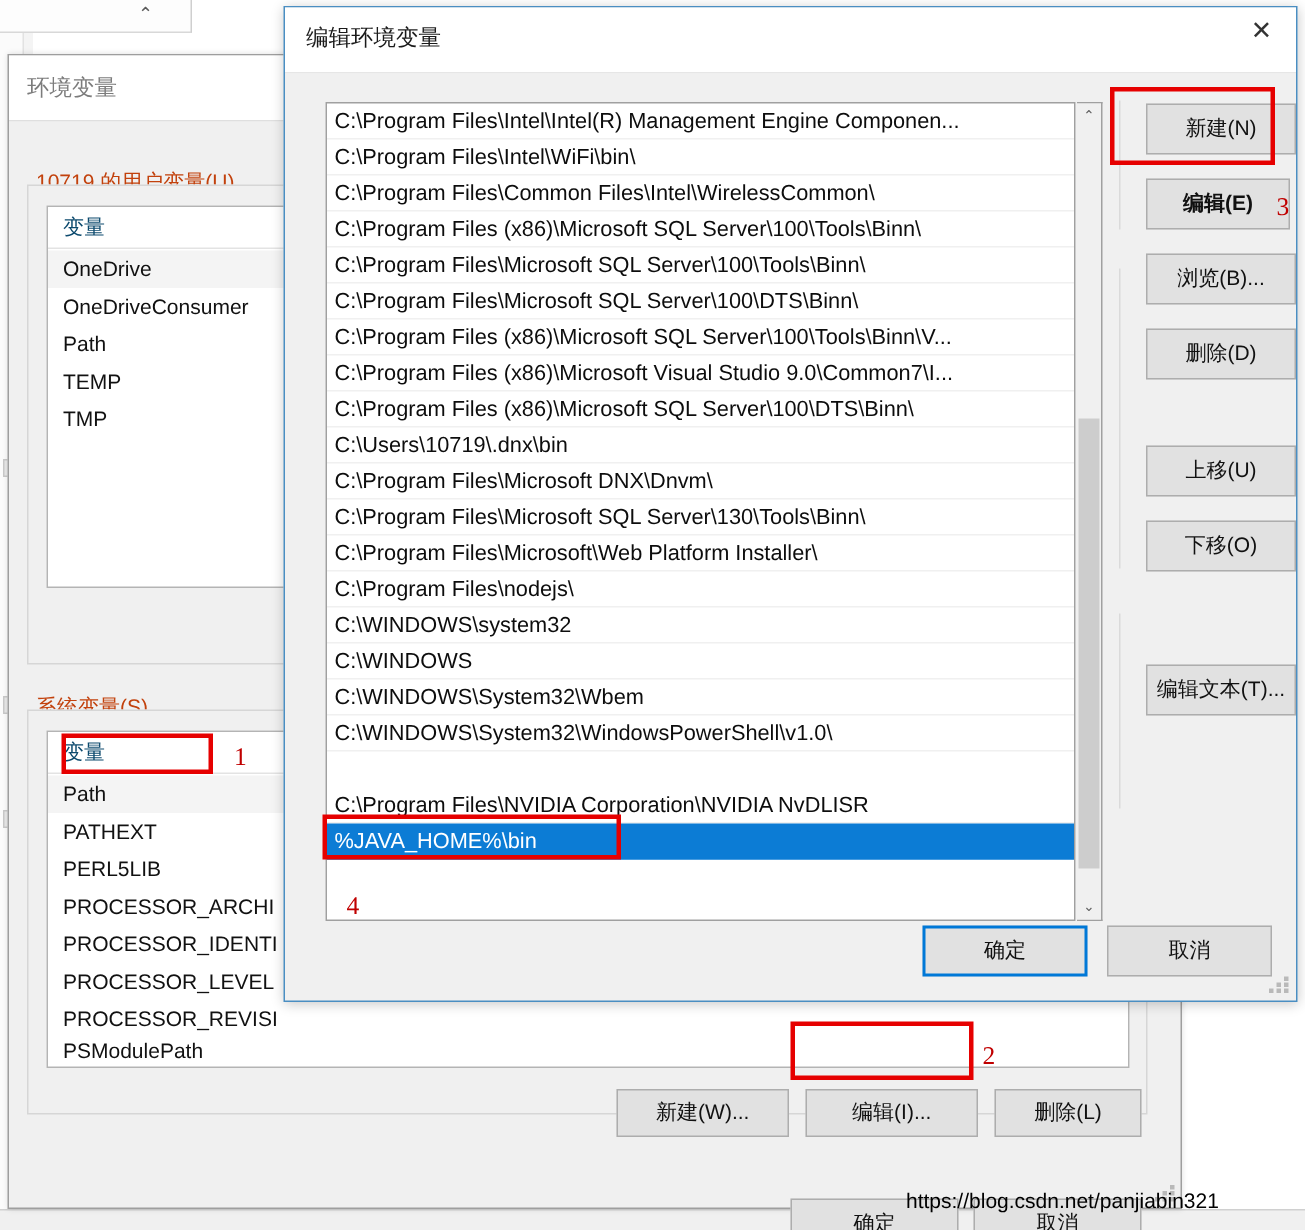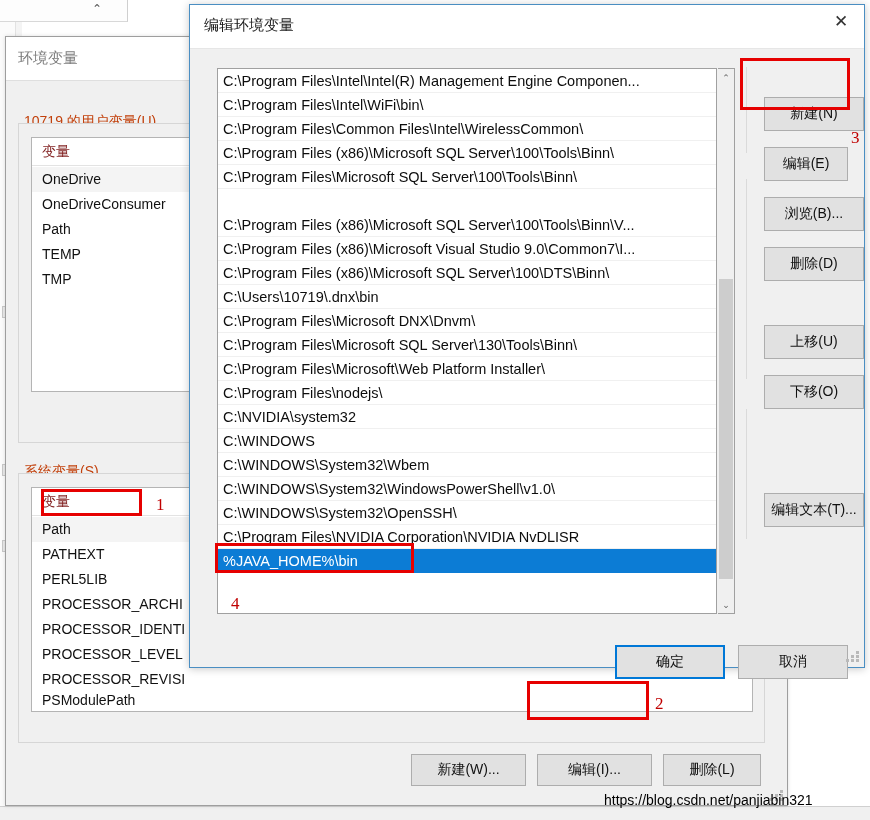--- a/index.html
+++ b/index.html
@@ -75,39 +75,39 @@
   }
   .varlist {
     position: absolute; background: #ffffff; border: 1px solid #b4b4b4;
     overflow: hidden;
   }
   .varlist-head {
     position: absolute; left: 0; top: 0; right: 0; height: 28px;
     background: #ffffff; border-bottom: 1px solid #e3e3e3;
   }
   .varlist-head span {
-    position: absolute; left: 10px; top: 5px; font-size: 14px; color: #7f1d1d;
+    position: absolute; left: 10px; top: 5px; font-size: 14px; color: #0c4a6e;
   }
   .varrow {
     position: absolute; left: 0; right: 0; height: 25px;
     font-size: 14px; color: #111; padding-left: 10px; line-height: 25px;
     white-space: nowrap; overflow: hidden;
   }
   .varrow.alt { background: #f4f4f4; }
 
   
   .btn {
     position: absolute;
     background: #e1e1e1;
     border: 1px solid #adadad;
     font-size: 14px; color: #111;
     text-align: right;
     font-family: "Liberation Sans", "DejaVu Sans", sans-serif;
     white-space: nowrap; overflow: hidden;
-    display: flex; align-items: center; justify-content: center; margin-top: 28px;
+    display: flex; align-items: center; justify-content: center;
   }
   .btn.focus {
     border: 2px solid #0078d7;
   }
 
   
   .anno-box {
     position: absolute; border: 3px solid #e60000; background: transparent;
     pointer-events: none;
   }
@@ -270,54 +270,54 @@
     </div>
 
     <div class="dlg-body">
 
       <div class="pathlist">
         <div class="pathrow" style="top:0px">C:\Program Files\Intel\Intel(R) Management Engine Componen...</div>
         <div class="pathrow" style="top:24px">C:\Program Files\Intel\WiFi\bin\</div>
         <div class="pathrow" style="top:48px">C:\Program Files\Common Files\Intel\WirelessCommon\</div>
         <div class="pathrow" style="top:72px">C:\Program Files (x86)\Microsoft SQL Server\100\Tools\Binn\</div>
         <div class="pathrow" style="top:96px">C:\Program Files\Microsoft SQL Server\100\Tools\Binn\</div>
+        <div class="pathrow" style="top:120px">C:\Program Files\Microsoft SQL Server\100\DTS\Binn\</div>
         <div class="pathrow" style="top:144px">C:\Program Files (x86)\Microsoft SQL Server\100\Tools\Binn\V...</div>
         <div class="pathrow" style="top:168px">C:\Program Files (x86)\Microsoft Visual Studio 9.0\Common7\I...</div>
         <div class="pathrow" style="top:192px">C:\Program Files (x86)\Microsoft SQL Server\100\DTS\Binn\</div>
         <div class="pathrow" style="top:216px">C:\Users\10719\.dnx\bin</div>
         <div class="pathrow" style="top:240px">C:\Program Files\Microsoft DNX\Dnvm\</div>
         <div class="pathrow" style="top:264px">C:\Program Files\Microsoft SQL Server\130\Tools\Binn\</div>
         <div class="pathrow" style="top:288px">C:\Program Files\Microsoft\Web Platform Installer\</div>
         <div class="pathrow" style="top:312px">C:\Program Files\nodejs\</div>
-        <div class="pathrow" style="top:336px">C:\NVIDIA\system32</div>
+        <div class="pathrow" style="top:336px">C:\WINDOWS\system32</div>
         <div class="pathrow" style="top:360px">C:\WINDOWS</div>
         <div class="pathrow" style="top:384px">C:\WINDOWS\System32\Wbem</div>
         <div class="pathrow" style="top:408px">C:\WINDOWS\System32\WindowsPowerShell\v1.0\</div>
-        <div class="pathrow" style="top:432px">C:\WINDOWS\System32\OpenSSH\</div>
         <div class="pathrow" style="top:456px">C:\Program Files\NVIDIA Corporation\NVIDIA NvDLISR</div>
         <div class="pathrow selected" style="top:480px">%JAVA_HOME%\bin</div>
       </div>
 
       <div class="scroll">
         <div class="scroll-up">⌃</div>
         <div class="scroll-thumb" style="top:210px; height:300px;"></div>
         <div class="scroll-dn">⌄</div>
       </div>
 
       <div class="dlg-sep" style="top:18px; height:86px;"></div>
       <div class="dlg-sep" style="top:130px; height:200px;"></div>
       <div class="dlg-sep" style="top:360px; height:130px;"></div>
 
       <div class="btn" style="left:574px; top:20px;  width:100px; height:34px;">新建(N)</div>
-      <div class="btn" style="left:574px; top:70px;  width:84px; height:34px;">编辑(E)</div>
+      <div class="btn" style="left:574px; top:70px;  width:96px; height:34px;font-weight:bold;">编辑(E)</div>
       <div class="btn" style="left:574px; top:120px; width:100px; height:34px;">浏览(B)...</div>
       <div class="btn" style="left:574px; top:170px; width:100px; height:34px;">删除(D)</div>
       <div class="btn" style="left:574px; top:248px; width:100px; height:34px;">上移(U)</div>
       <div class="btn" style="left:574px; top:298px; width:100px; height:34px;">下移(O)</div>
-      <div class="btn" style="left:574px; top:416px; width:100px; height:34px;">编辑文本(T)...</div>
+      <div class="btn" style="left:574px; top:394px; width:100px; height:34px;">编辑文本(T)...</div>
 
       <div class="btn focus" style="left:425px; top:568px; width:110px; height:34px;">确定</div>
       <div class="btn" style="left:548px; top:568px; width:110px; height:34px;">取消</div>
     </div>
 
     <div class="grip" style="right:4px; bottom:4px;">
       <i style="left:10px;top:0"></i>
         <i style="left:5px;top:4px"></i>
         <i style="left:10px;top:4px"></i>
       <i style="left:0;top:8px"></i>

